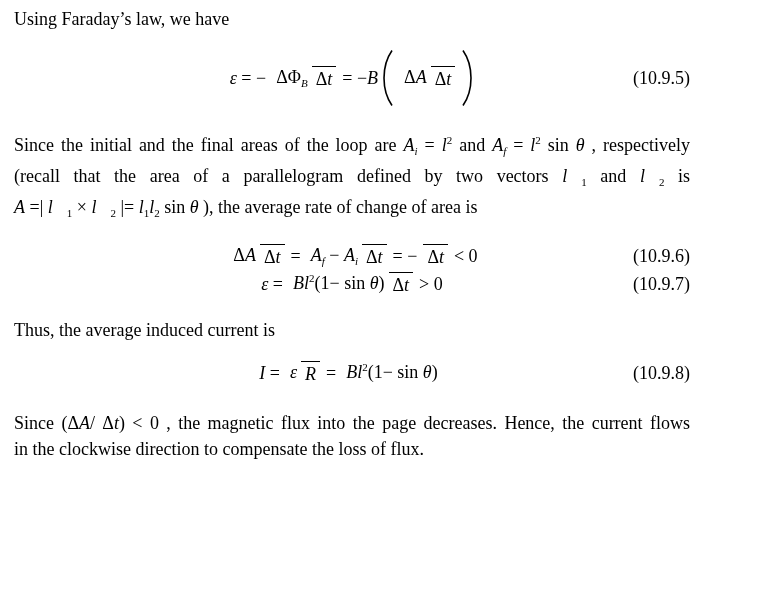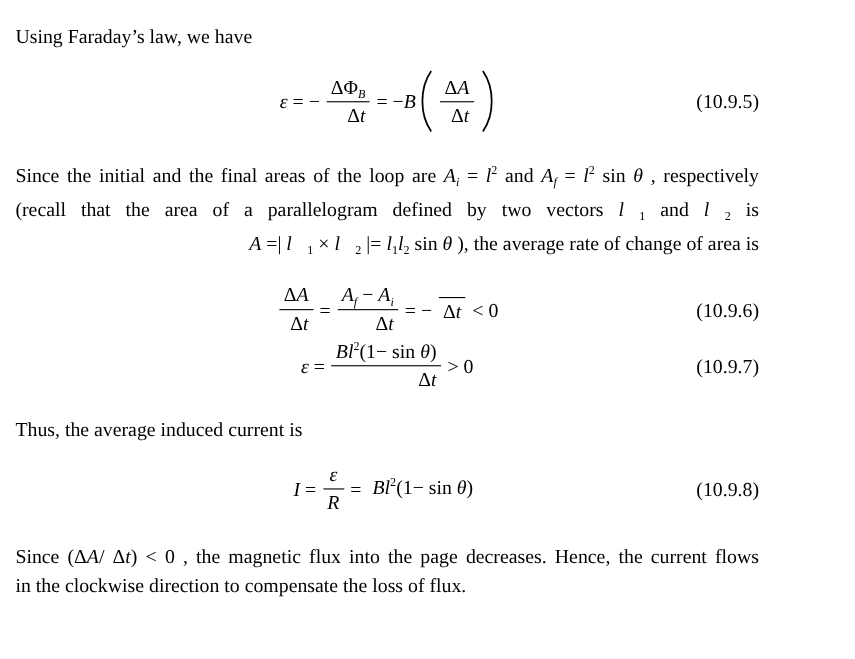--- a/index.html
+++ b/index.html
@@ -4,42 +4,42 @@
 <style>
   * { box-sizing: border-box; }
   html, body { margin: 0; padding: 0; }
   body {
     width: 777px; height: 599px;
     background: #ffffff; color: #000000;
     font-family: "Liberation Serif", serif;
     font-size: 18px;
     overflow: hidden;
   }
-  .content { position: relative; margin-left: 14px; width: 676px; padding-top: 22px; }
+  .content { position: relative; margin-left: 14px; width: 676px; padding-top: 8px; }
   .para { margin: 0; line-height: 22px; }
   .p2 { margin-top: 23px; }
-  .p2 .line { line-height: 31px; text-align: right; }
+  .p2 .line { line-height: 31px; }
   .p3 { margin-top: 22px; }
   .p4 { margin-top: 23px; }
   .p5 { margin-top: 25px; }
   .p5 .line { line-height: 26px; }
   .just { text-align: justify; text-align-last: justify; }
   .mi { font-style: italic; }
   sub, sup { font-size: 11px; line-height: 0; position: relative; vertical-align: baseline; }
   sup { top: -7px; }
   sub { top: 4px; }
 
   .eqrow { position: relative; display: flex; align-items: center; justify-content: center; width: 100%; }
   .eq5 { margin-top: 19px; min-height: 58px; }
   .eq6 { margin-top: 21px; }
   .eq7 { margin-top: 4px; }
   .eq8 { margin-top: 20px; }
   .eqmath { display: flex; align-items: center; gap: 3px; }
   .eqmath .run { white-space: pre; line-height: 22px; }
-  .frac { display: inline-flex; flex-direction: column; align-items: center; margin: 0 3px; }
+  .frac { display: inline-flex; flex-direction: row; align-items: center; margin: 0 3px; }
   .frac .num { padding: 0 4px 2px; line-height: 21px; text-align: center; white-space: pre; }
   .frac .den { border-top: 1.5px solid #000; padding: 2px 4px 0; line-height: 21px; text-align: right; align-self: stretch; white-space: pre; }
   .paren { display: inline-flex; align-items: center; }
   .eqnum { position: absolute; right: 0; top: 50%; transform: translateY(-50%); line-height: 22px; }
 </style>
 </head>
 <body>
 
 <div class="content">
 

